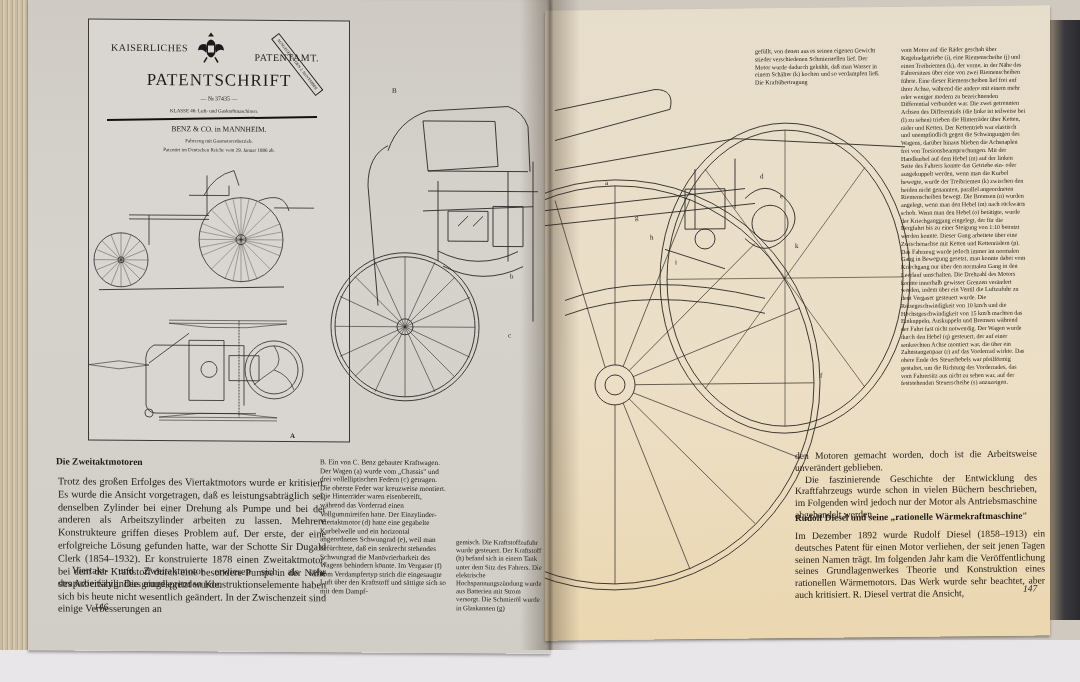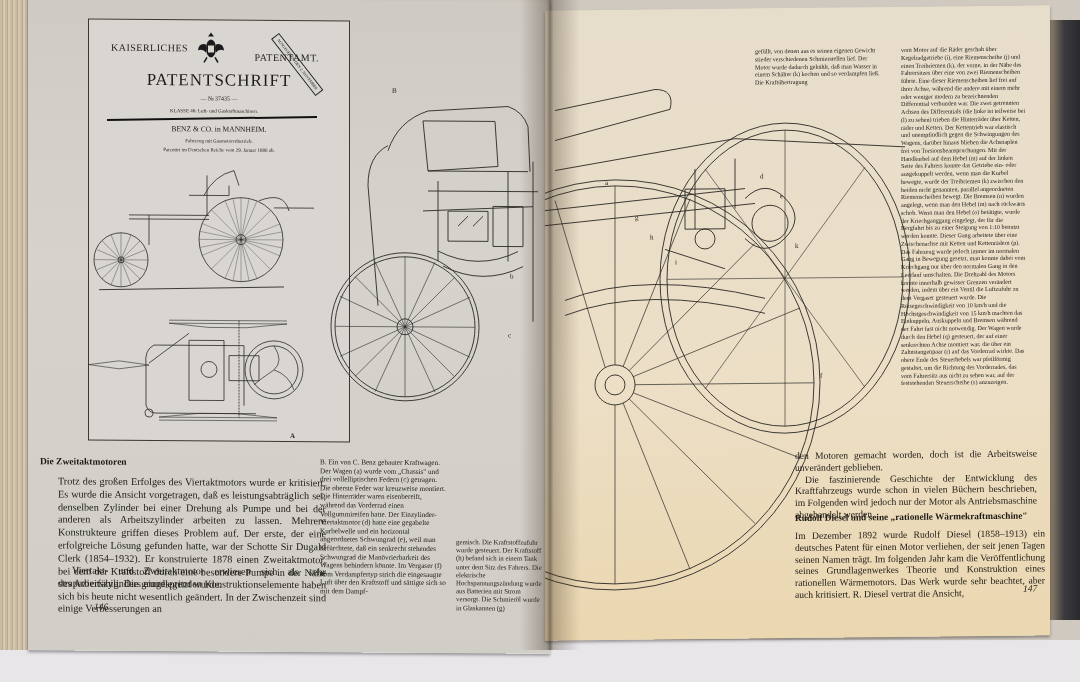--- a/index.html
+++ b/index.html
@@ -132,21 +132,21 @@
       <path d="M120 160 h40 v30 h-40z M165 155 h30 v40 h-30z"></path>
       <path d="M130 175 l10 -10 M145 175 l10 -10"></path>
     </g>
     <g font-size="7" fill="#1e1b17" font-family="Liberation Serif, serif">
       <text x="64" y="42">B</text>
       <text x="182" y="227">b</text>
       <text x="180" y="286">c</text>
     </g>
   </svg>
 
-  <div class="heading" style="left:12px;top:458px;">Die Zweitaktmotoren</div>
+  <div class="heading" style="left:28px;top:458px;">Die Zweitaktmotoren</div>
   <div class="body-text" style="left:30px;top:477px;width:268px;">Trotz des großen Erfolges des Viertaktmotors wurde er kritisiert. Es wurde die Ansicht vorgetragen, daß es leistungsabträglich sei, denselben Zylinder bei einer Drehung als Pumpe und bei der anderen als Arbeitszylinder arbeiten zu lassen. Mehrere Konstrukteure griffen dieses Problem auf. Der erste, der eine erfolgreiche Lösung gefunden hatte, war der Schotte Sir Dugald Clerk (1854–1932). Er konstruierte 1878 einen Zweitaktmotor, bei dem der Kraftstoff durch eine besondere Pumpe in der Nähe des Arbeitszylinders eingespritzt wurde.</div>
   <div class="body-text" style="left:30px;top:566px;width:268px;text-indent:14px;">Viertakt- und Zweitaktmotor erwiesen sich als sehr strapazierfähig. Die grundlegenden Konstruktionselemente haben sich bis heute nicht wesentlich geändert. In der Zwischenzeit sind einige Verbesserungen an</div>
 
   <div class="caption" style="left:292px;top:458px;width:127px;">B. Ein von C. Benz gebauter Kraftwagen. Der Wagen (a) wurde vom „Chassis" und drei vollelliptischen Federn (c) getragen. Die oberste Feder war kreuzweise montiert. Die Hinterräder waren eisenbereift, während das Vorderrad einen Vollgummireifen hatte. Der Einzylinder-Viertaktmotor (d) hatte eine gegabelte Kurbelwelle und ein horizontal angeordnetes Schwungrad (e), weil man befürchtete, daß ein senkrecht stehendes Schwungrad die Manövrierbarkeit des Wagens behindern könnte. Im Vergaser (f) vom Verdampfertyp strich die eingesaugte Luft über den Kraftstoff und sättigte sich so mit dem Dampf-</div>
   <div class="caption" style="left:428px;top:537px;width:90px;font-size:6.8px;line-height:8.2px;">gemisch. Die Kraftstoffzufuhr wurde gesteuert. Der Kraftstoff (h) befand sich in einem Tank unter dem Sitz des Fahrers. Die elektrische Hochspannungszündung wurde aus Batterien mit Strom versorgt. Die Schmieröl wurde in Glaskannen (g)</div>
 
   <div class="page-num" style="left:30px;top:603px;margin-left:36px;">146</div>
 </div>
 
 <div class="page page-right">

